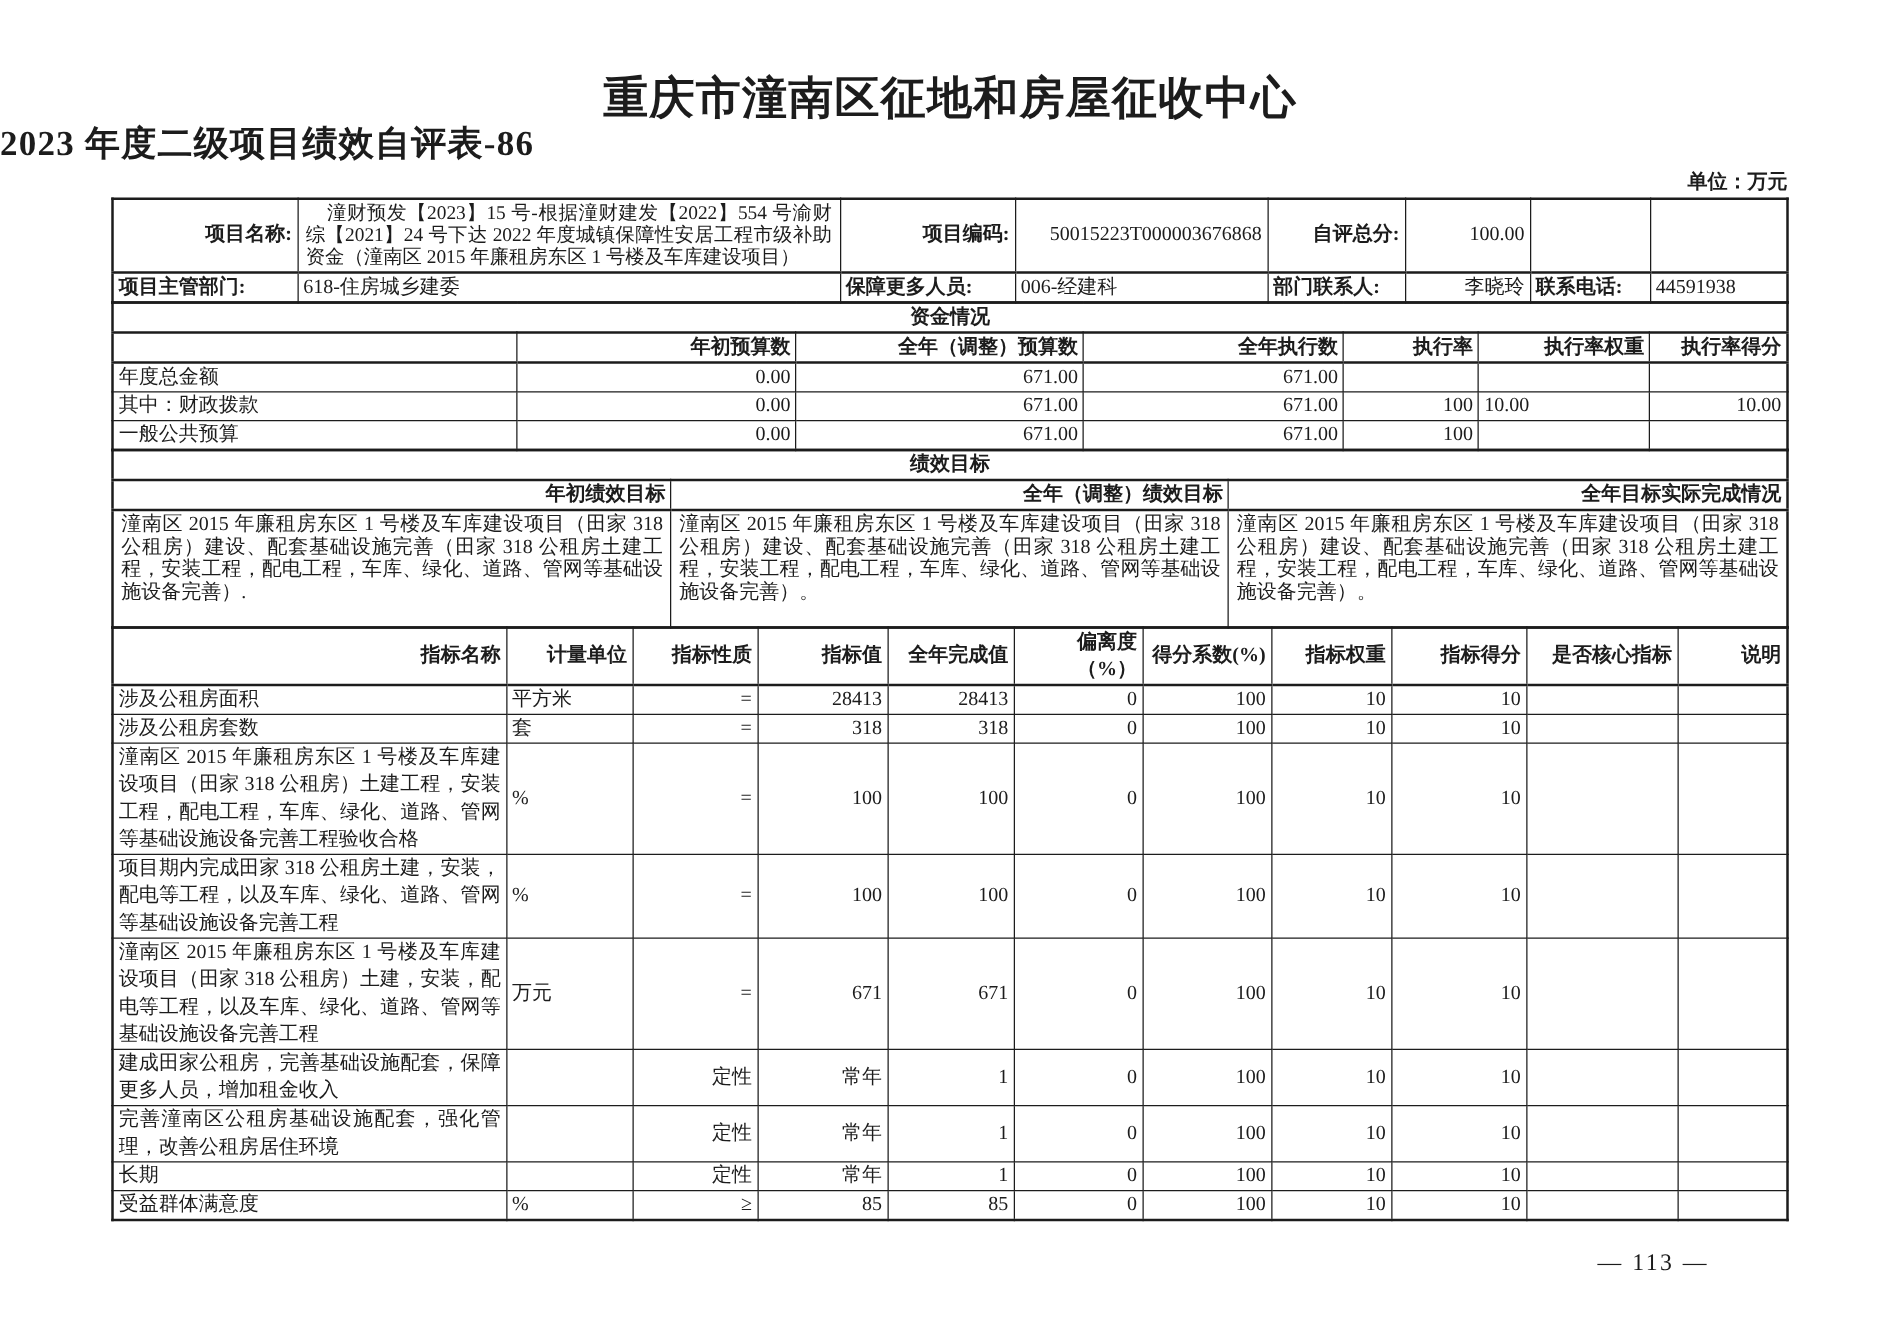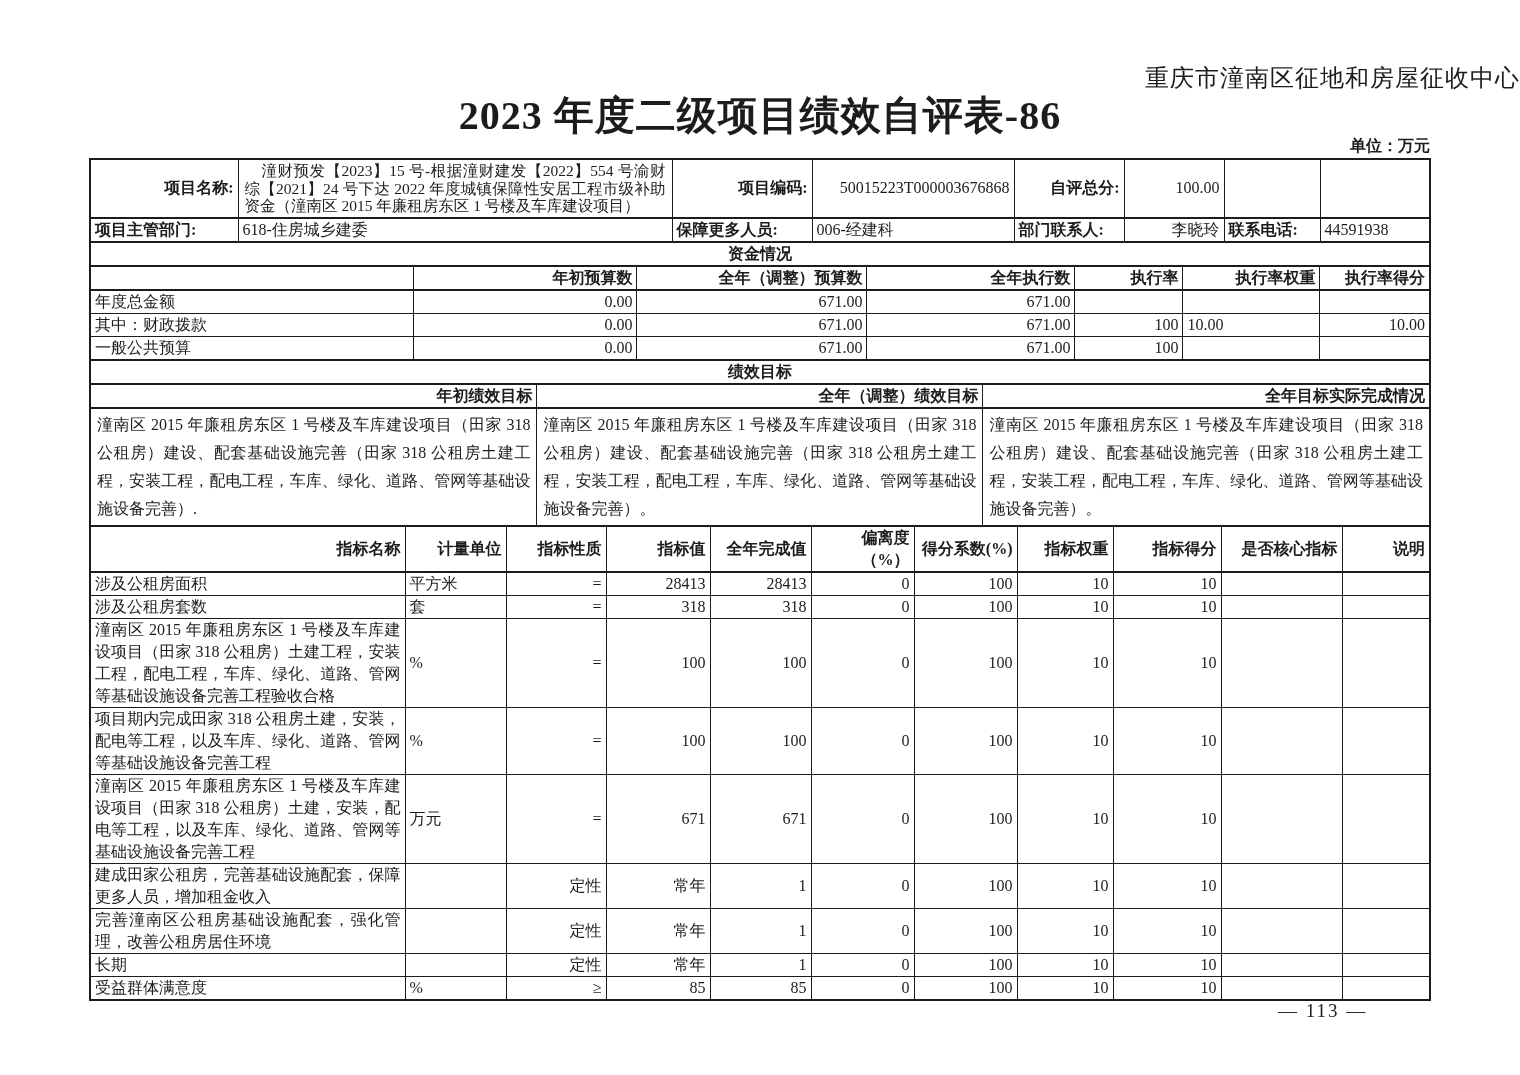--- a/index.html
+++ b/index.html
@@ -6,29 +6,29 @@
   html, body {
     width: 1520px; height: 1075px;
     background: #ffffff;
     color: #1c1c1c;
     font-family: "Liberation Serif", "DejaVu Serif", serif;
     overflow: hidden;
     position: relative;
   }
   .page { padding-top: 60px; }
   .doc-title {
-    text-align: right;
-    font-size: 24px;
-    font-weight: normal;
+    text-align: center;
+    font-size: 36px;
+    font-weight: bold;
     line-height: 37px;
     letter-spacing: 1px;
   }
   .doc-subtitle {
-    text-align: center;
-    font-size: 40px;
+    text-align: left;
+    font-size: 28px;
     font-weight: bold;
     line-height: 37px;
     letter-spacing: 1px;
   }
   .unit-line {
     width: 1340px;
     margin: 2px auto 2px auto;
     text-align: right;
     font-size: 16px;
     font-weight: bold;
@@ -69,21 +69,21 @@
     padding: 2px 6px;
     text-align: justify;
     text-indent: 1.1em;
     font-size: 15.5px;
   }
   .target-cell {
     vertical-align: top;
     text-align: justify;
     height: 94px;
     padding: 2px 6px;
-    line-height: 28px;
+    line-height: 18px;
   }
   .page-number {
     position: absolute;
     left: 1278px;
     top: 1000px;
     font-size: 19px;
     letter-spacing: 2px;
     white-space: nowrap;
   }
 </style>

